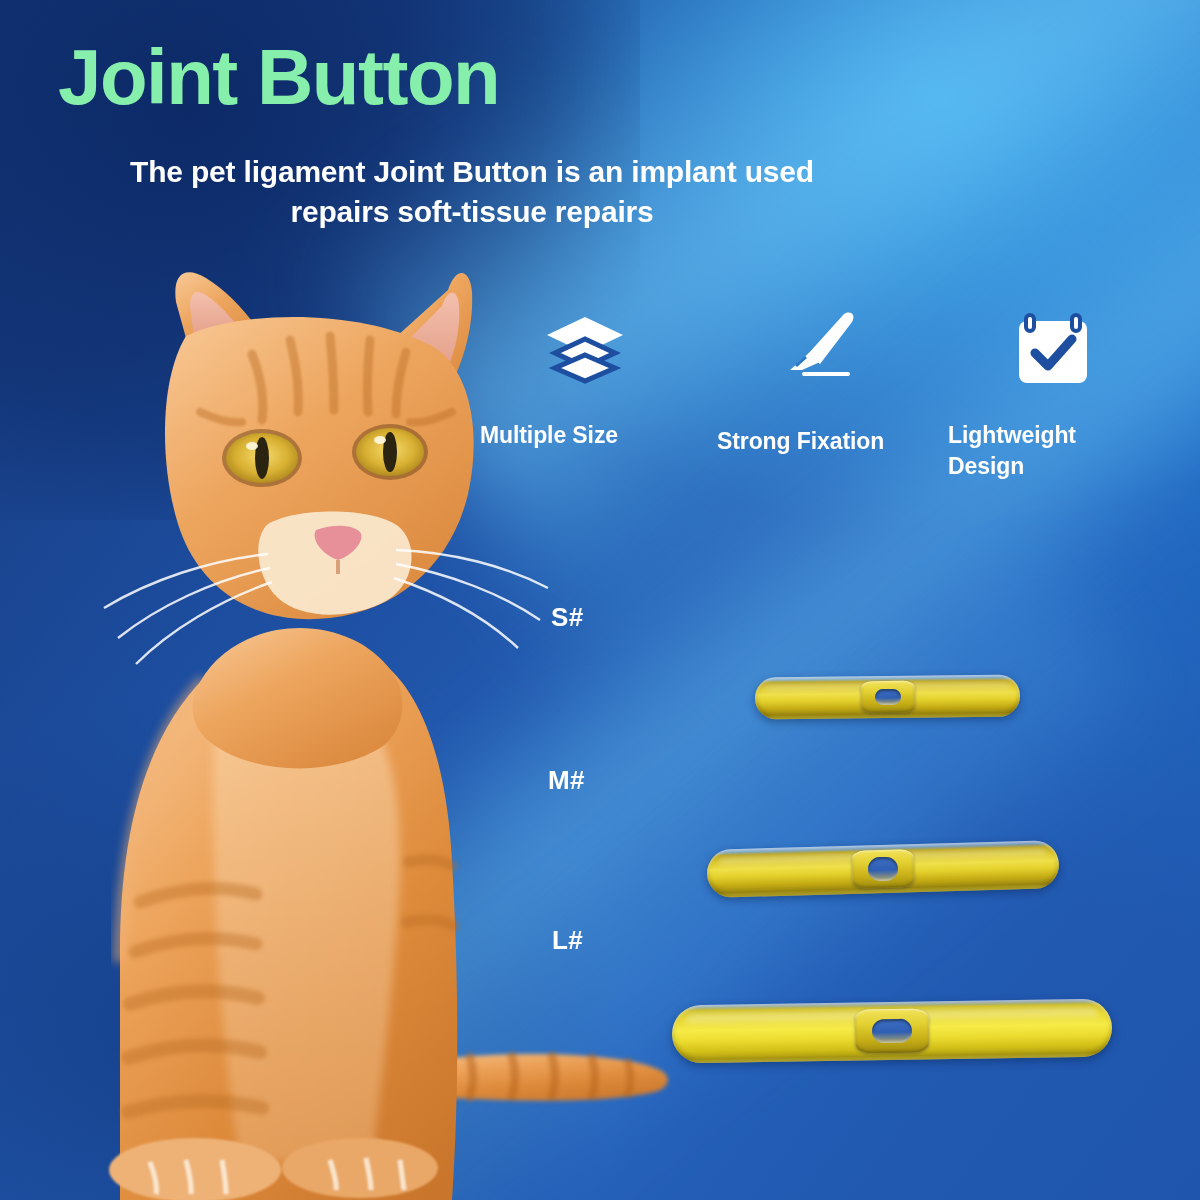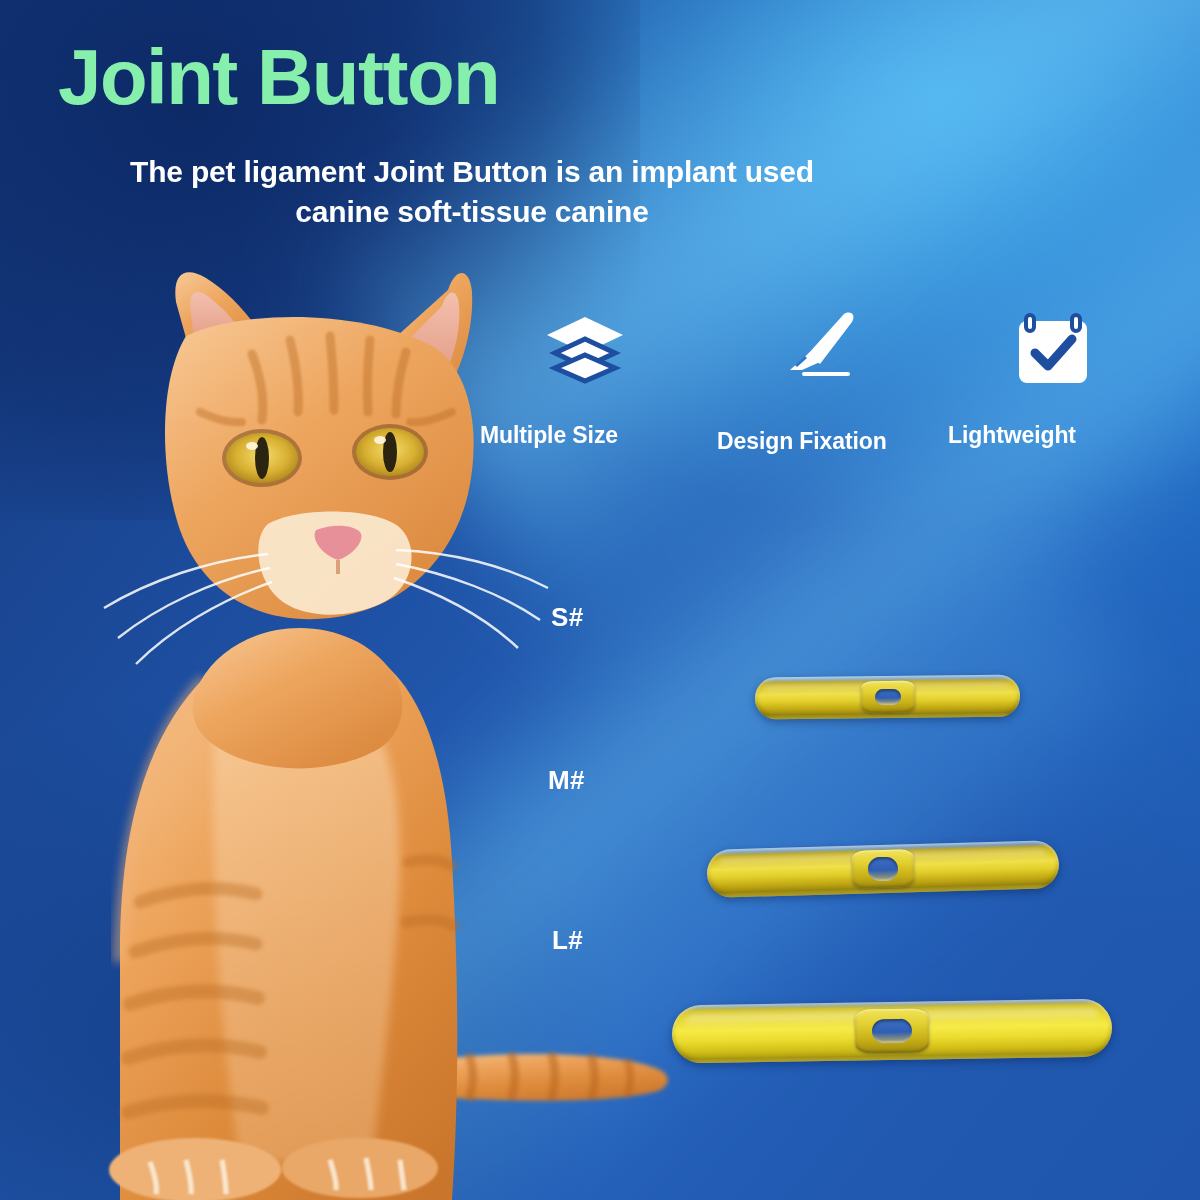--- a/index.html
+++ b/index.html
@@ -228,21 +228,21 @@
   <div class="bg-base"></div>
   <div class="bg-dark-tl"></div>
   <div class="bg-dark-bl"></div>
   <div class="bg-sweep-1"></div>
   <div class="bg-sweep-2"></div>
   <div class="bg-sweep-3"></div>
 
   <div class="title">Joint Button</div>
   <div class="subtitle">
     <div>The pet ligament Joint Button is an implant used</div>
-    <div>canine soft-tissue canine</div>
+    <div>repairs soft-tissue repairs</div>
   </div>
 
   <svg id="cat" viewBox="0 0 700 938">
     <defs>
       <linearGradient id="furA" x1="0" y1="0" x2="1" y2="1">
         <stop offset="0%" stop-color="#f3b274"></stop>
         <stop offset="35%" stop-color="#e89game"></stop>
         <stop offset="35%" stop-color="#e8954a"></stop>
         <stop offset="70%" stop-color="#d97f33"></stop>
         <stop offset="100%" stop-color="#c06a24"></stop>
@@ -409,37 +409,38 @@
     <div class="feature f2">
       <div class="feature-icon">
         <svg width="84" height="76" viewBox="0 0 84 76">
           <path d="M64 6 C 71 2, 76 7, 72 14 L 40 56 L 28 46 Z" fill="#ffffff"></path>
           <path d="M30 44 L 40 54 L 22 62 L 10 62 Z" fill="#ffffff"></path>
           <path d="M26 49 L 16 58" stroke="#2a77c8" stroke-width="3" fill="none"></path>
           <rect x="22" y="64" width="48" height="4" rx="2" fill="#ffffff"></rect>
         </svg>
       </div>
       <div class="feature-label">
-        <div>Design Fixation</div>
+        <div>Strong Fixation</div>
       </div>
     </div>
 
     <div class="feature f3">
       <div class="feature-icon">
         <svg width="72" height="76" viewBox="0 0 72 76">
           <rect x="9" y="4" width="8" height="16" rx="4" fill="#ffffff"></rect>
           <rect x="55" y="4" width="8" height="16" rx="4" fill="#ffffff"></rect>
           <rect x="2" y="10" width="68" height="62" rx="8" fill="#ffffff"></rect>
           <rect x="9" y="4" width="8" height="16" rx="4" fill="#ffffff" stroke="#1d4ea0" stroke-width="4"></rect>
           <rect x="55" y="4" width="8" height="16" rx="4" fill="#ffffff" stroke="#1d4ea0" stroke-width="4"></rect>
           <path d="M18 42 L 31 55 L 55 28" stroke="#1d4ea0" stroke-width="9" fill="none" stroke-linecap="round" stroke-linejoin="round"></path>
         </svg>
       </div>
       <div class="feature-label">
         <div>Lightweight</div>
+        <div>Design</div>
       </div>
     </div>
   </div>
 
   <div class="size-label s">S#</div>
   <div class="size-label m">M#</div>
   <div class="size-label l">L#</div>
 
   <div class="implant" id="implant-s">
     <div class="bar"></div>

